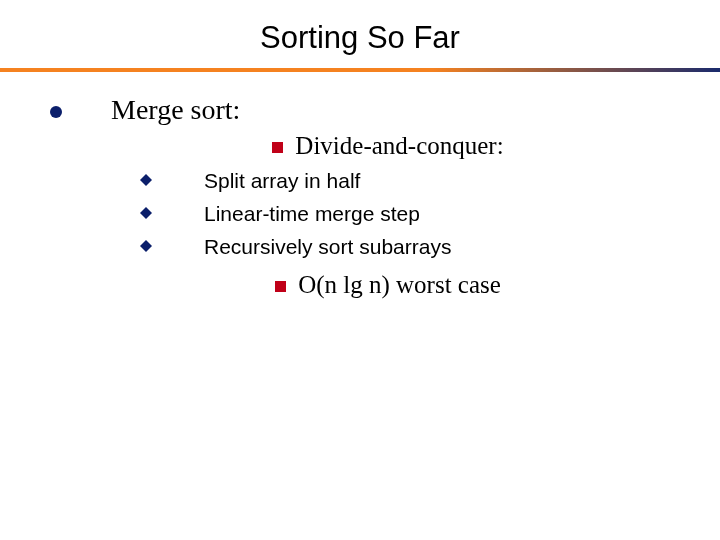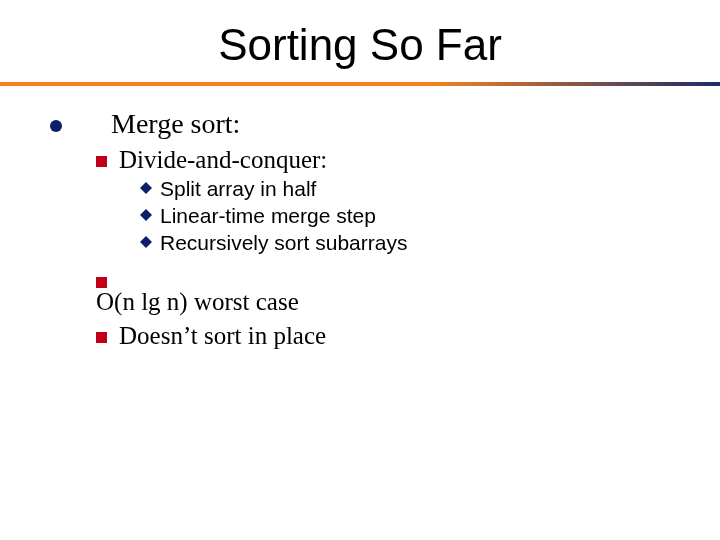--- a/index.html
+++ b/index.html
@@ -13,21 +13,21 @@
     overflow: hidden;
   }
   .slide {
     width: 720px;
     height: 540px;
     position: relative;
     box-sizing: border-box;
   }
   .title {
     text-align: center;
-    font-size: 44px;
+    font-size: 31px;
     font-family: Arial, Helvetica, sans-serif;
     padding-top: 20px;
     padding-bottom: 12px;
   }
   .rule {
     height: 4px;
     width: 100%;
     background: linear-gradient(to right, #f58220 0%, #f58220 60%, #1a2a6c 100%);
   }
   .body {
@@ -52,55 +52,56 @@
     margin-left: 35px;
   }
   .lvl2-group {
     padding-left: 46px;
   }
   .lvl2 {
     display: flex;
     align-items: flex-start;
     margin-top: 6px;
     margin-bottom: 2px;
+    justify-content: center;
   }
   .lvl2 .bullet {
     width: 11px;
     height: 11px;
     background: #c00018;
     flex: 0 0 auto;
     margin-top: 10px;
     margin-right: 12px;
   }
   .lvl2 .text {
     font-size: 25px;
   }
   .lvl3-group {
     padding-left: 44px;
   }
   .lvl3 {
     display: flex;
     align-items: flex-start;
-    margin-top: 3px;
+    margin-top: 9px;
+    gap: 44px;
   }
   .lvl3 .bullet {
     flex: 0 0 auto;
     margin-top: 5px;
     margin-right: 8px;
   }
   .lvl3 .bullet svg {
     display: block;
   }
   .lvl3 .text {
     font-size: 21px;
     font-family: Arial, Helvetica, sans-serif;
   }
   .lvl2-later {
     margin-top: 12px;
-    flex-direction: column;
   }
 </style>
 </head>
 <body>
 
 <div class="slide">
 
   <div class="title">Sorting So Far</div>
   <div class="rule"></div>
 
@@ -147,22 +148,18 @@
           <span class="text">Recursively sort subarrays</span>
         </div>
 
       </div>
 
       <div class="lvl2 lvl2-later">
         <span class="bullet"></span>
         <span class="text">O(n lg n) worst case</span>
       </div>
 
-      <div class="lvl2">
-        <span class="bullet"></span>
-        <span class="text">Doesn’t sort in place</span>
-      </div>
 
     </div>
 
   </div>
 
 </div>
 
 </body></html>

